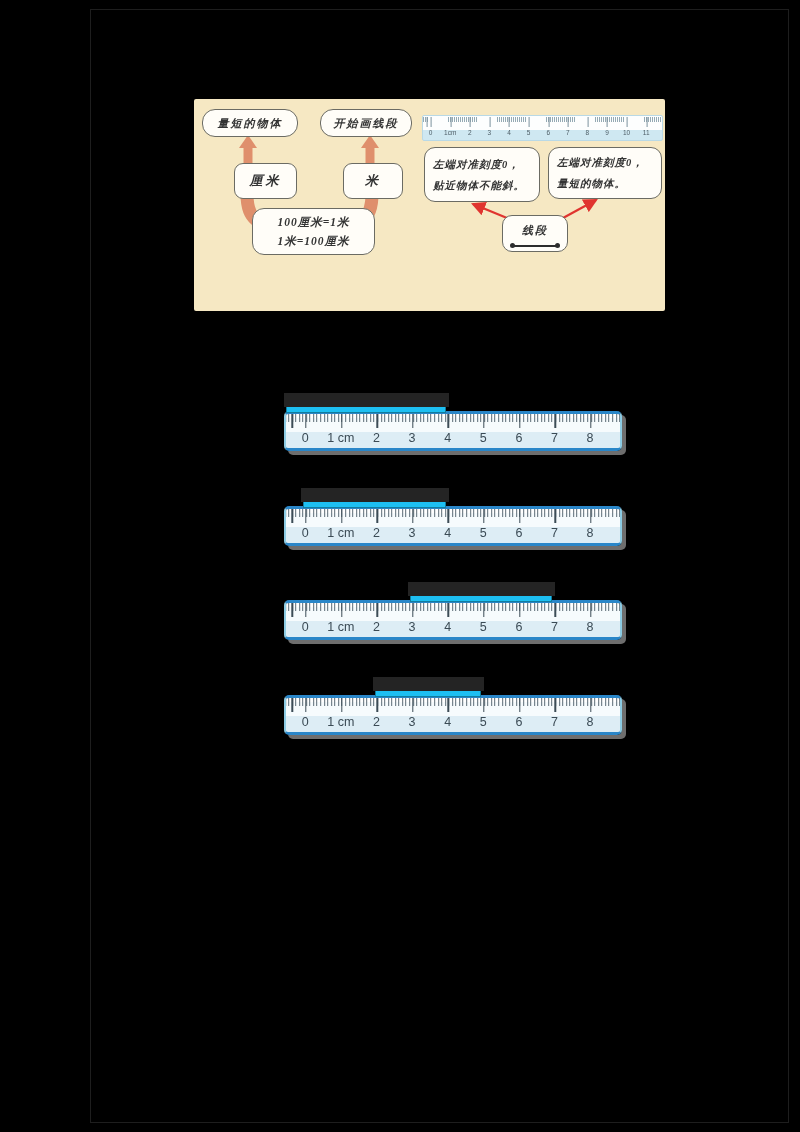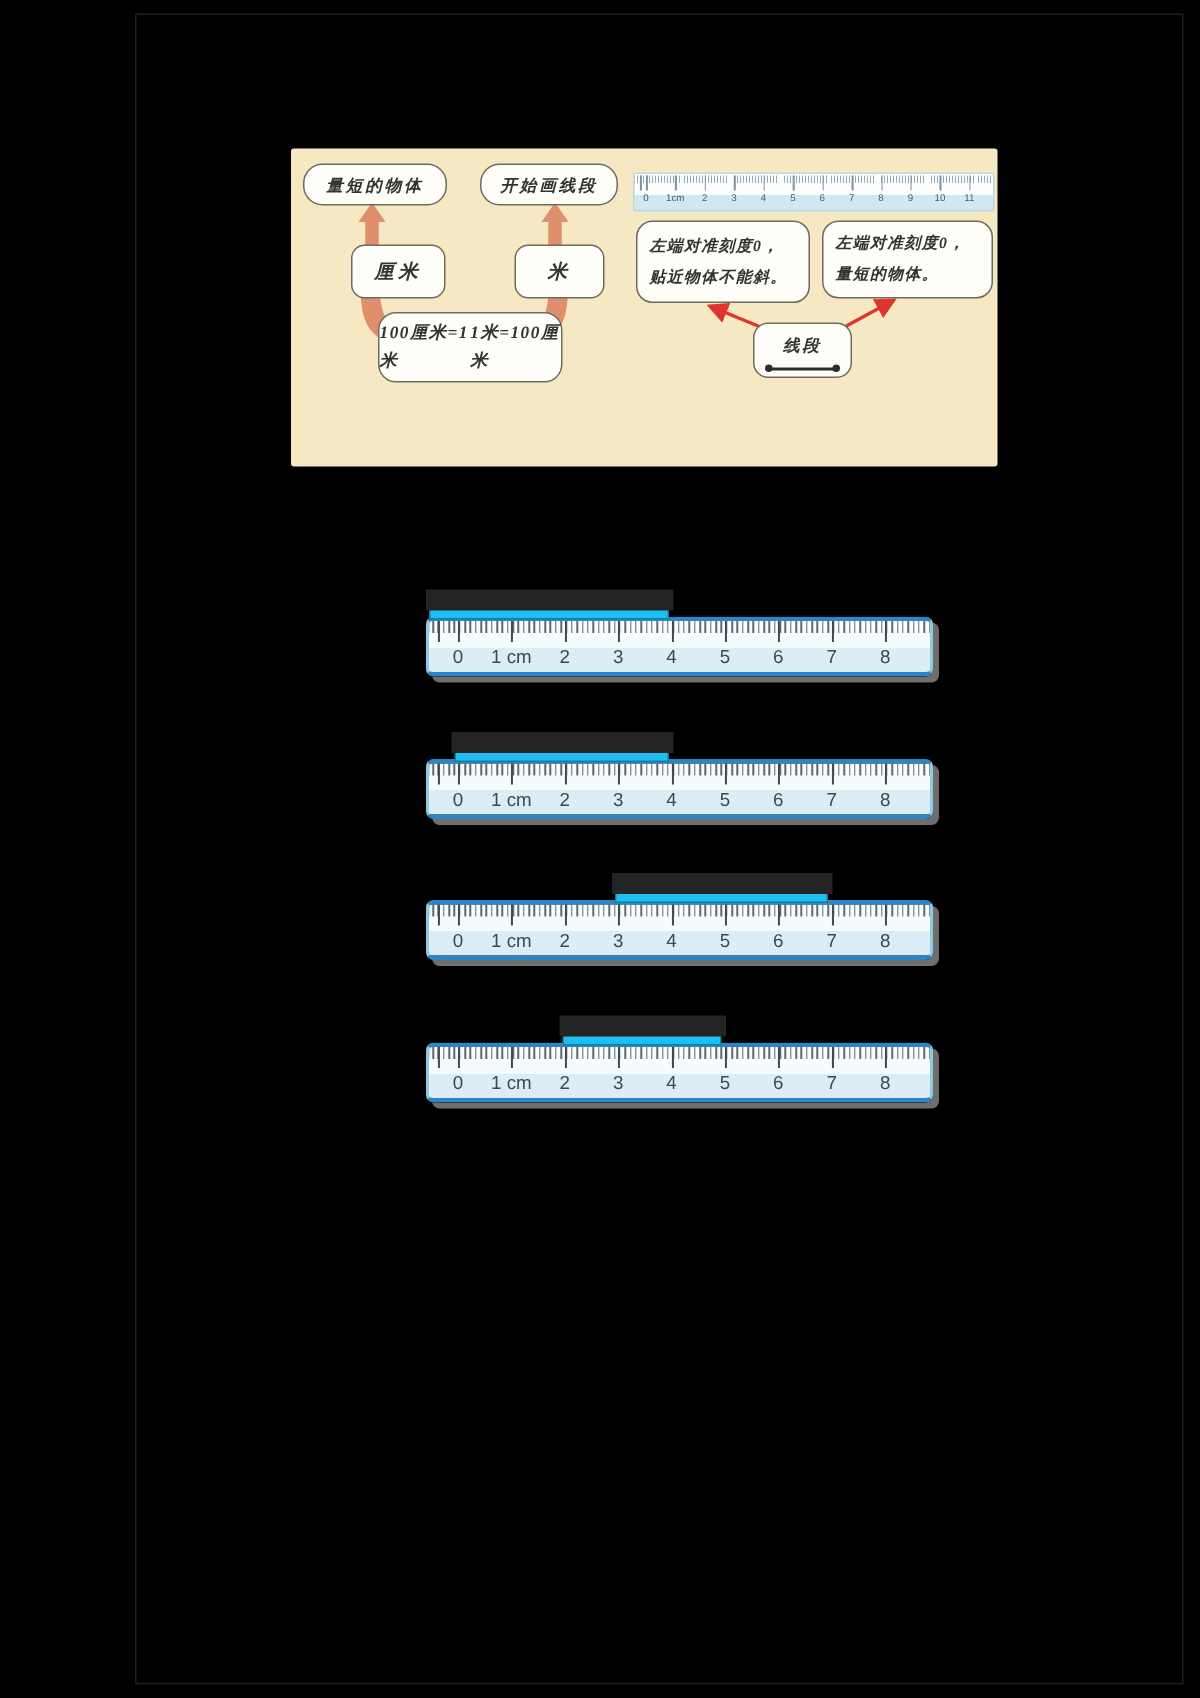--- a/index.html
+++ b/index.html
@@ -19,21 +19,21 @@
   }
   .panel svg.connectors{position:absolute;left:0;top:0;z-index:1;}
   .wbox{
     position:absolute;z-index:2;background:#fffdf8;border:1.5px solid #6b6b63;
     display:flex;align-items:center;justify-content:center;
     color:#333;font-family:"Liberation Serif","DejaVu Serif",serif;
     font-style:italic;font-weight:bold;
   }
   .bubble{border-radius:13px;font-size:11px;letter-spacing:2px;}
   .unitbox{border-radius:9px;font-size:13px;letter-spacing:3px;}
-  .formulabox{border-radius:12px;flex-direction:row;font-size:11.5px;line-height:19px;letter-spacing:1px;}
+  .formulabox{border-radius:12px;flex-direction:column;font-size:11.5px;line-height:19px;letter-spacing:1px;}
   .tipbubble{border-radius:11px;flex-direction:column;align-items:flex-start;
     font-size:10.5px;line-height:21px;padding:4px 8px;box-sizing:border-box;letter-spacing:1px;}
   .segbox{border-radius:10px;flex-direction:column;font-size:11px;letter-spacing:2px;padding-top:2px;box-sizing:border-box;}
   .seg-line{position:relative;width:46px;border-top:2px solid #2d2d2d;margin-top:7px;}
   .seg-line::before,.seg-line::after{
     content:"";position:absolute;top:-3.5px;width:5px;height:5px;border-radius:50%;background:#2d2d2d;}
   .seg-line::before{left:-2px;} .seg-line::after{right:-2px;}
   
   .mini-ruler{
     position:absolute;left:228px;top:16px;width:239px;height:24px;z-index:2;

